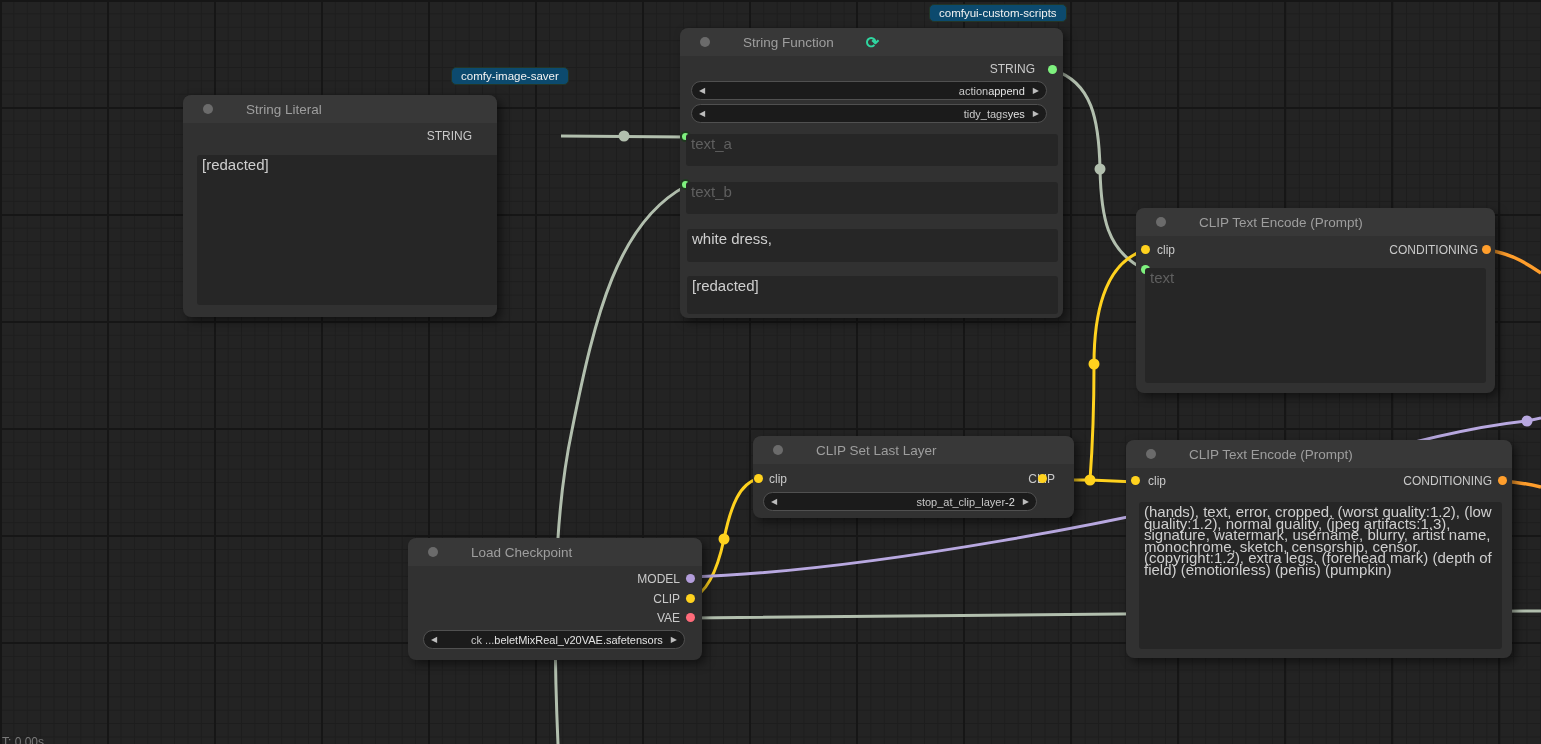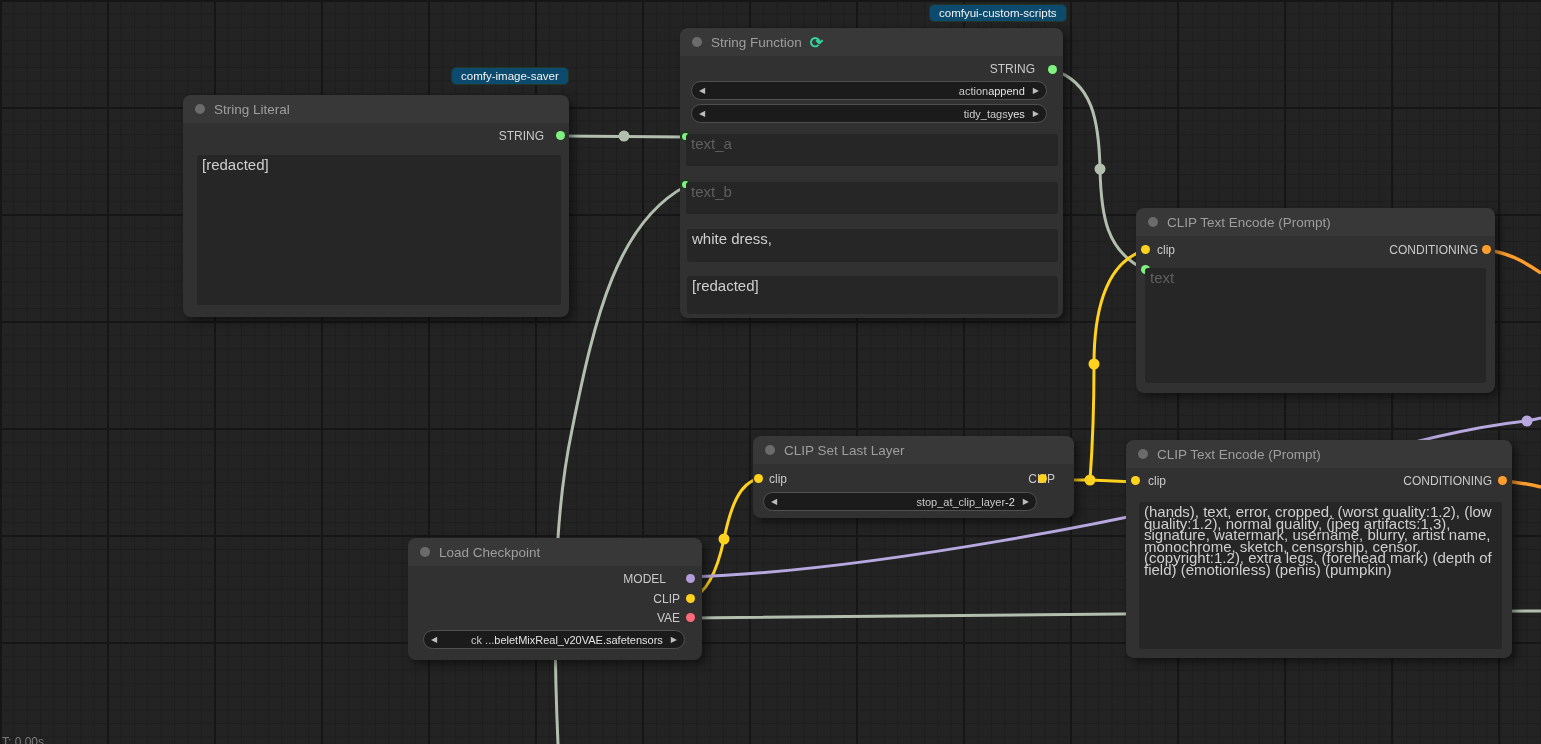--- a/index.html
+++ b/index.html
@@ -14,21 +14,21 @@
       linear-gradient(90deg, #1d1d1d 1px, transparent 1px);
     background-size:107px 107px,107px 107px,13.4px 13.4px,13.4px 13.4px;
   }
   #wires{position:absolute;left:0;top:0;z-index:1;}
   .node{
     position:absolute;z-index:2;background:#313131;border-radius:8px;
     box-shadow:4px 4px 10px rgba(0,0,0,.5);overflow:hidden;
   }
   .node-title{
     height:28px;background:#383838;display:flex;align-items:center;
-    padding-left:8px;border-radius:8px 8px 0 0;color:#9e9e9e;font-size:13.5px;
+    padding-left:16px;border-radius:8px 8px 0 0;color:#9e9e9e;font-size:13.5px;gap:24px;
   }
   .titledot{width:10px;height:10px;border-radius:50%;background:#6b6b6b;margin:0 9px 0 4px;flex:0 0 auto;}
   .cycle-icon{color:#2fd6a0;font-size:16px;font-weight:bold;margin-left:8px;}
   .slot-label{position:absolute;font-size:12px;color:#c9c9c9;white-space:nowrap;}
   .slot-label.right{text-align:left;}
   .dot{position:absolute;width:9px;height:9px;border-radius:50%;}
   .dot.ring{width:7px;height:7px;border:2px solid #1f3a1f;box-sizing:content-box;margin:-2px;}
   .green{background:#7ef17e;}
   .yellow{background:#ffd21e;}
   .orange{background:#ff9e2c;}
@@ -73,21 +73,21 @@
   <circle cx="1100" cy="169" r="5.5" fill="#b2bfae"></circle>
   <circle cx="724" cy="539" r="5.5" fill="#ffd21e"></circle>
   <circle cx="1090" cy="480" r="5.5" fill="#ffd21e"></circle>
   <circle cx="1094" cy="364" r="5.5" fill="#ffd21e"></circle>
   <circle cx="1527" cy="421" r="5.5" fill="#b8a8e0"></circle>
 </svg>
 
 <div class="badge" style="left:451px;top:67px;">comfy-image-saver</div>
 <div class="badge" style="left:929px;top:4px;">comfyui-custom-scripts</div>
 
-<div class="node" style="left:183px;top:95px;width:386px;height:222px;">
+<div class="node" style="left:183px;top:95px;width:314px;height:222px;">
   <div class="node-title">
     <span class="titledot"></span>
     <span>String Literal</span>
   </div>
   <div class="slot-label right" style="right:25px;top:34px;">STRING</div>
   <div class="dot green" style="left:373px;top:36px;"></div>
   <div class="tarea" style="left:14px;top:60px;width:364px;height:150px;">[redacted]</div>
 </div>
 
 <div class="node" style="left:680px;top:28px;width:383px;height:290px;">
@@ -150,21 +150,21 @@
     <span class="wval">-2</span>
     <span class="arrow">▶</span>
   </div>
 </div>
 
 <div class="node" style="left:408px;top:538px;width:294px;height:122px;">
   <div class="node-title">
     <span class="titledot"></span>
     <span>Load Checkpoint</span>
   </div>
-  <div class="slot-label right" style="right:36px;top:34px;">MODEL</div>
+  <div class="slot-label right" style="right:22px;top:34px;">MODEL</div>
   <div class="dot purple" style="left:278px;top:36px;"></div>
   <div class="slot-label right" style="right:22px;top:54px;">CLIP</div>
   <div class="dot yellow" style="left:278px;top:56px;"></div>
   <div class="slot-label right" style="right:22px;top:73px;">VAE</div>
   <div class="dot red" style="left:278px;top:75px;"></div>
   <div class="pill" style="left:15px;top:92px;width:262px;">
     <span class="arrow">◀</span>
     <span class="wname">ck ...</span>
     <span class="wval">beletMixReal_v20VAE.safetensors</span>
     <span class="arrow">▶</span>

